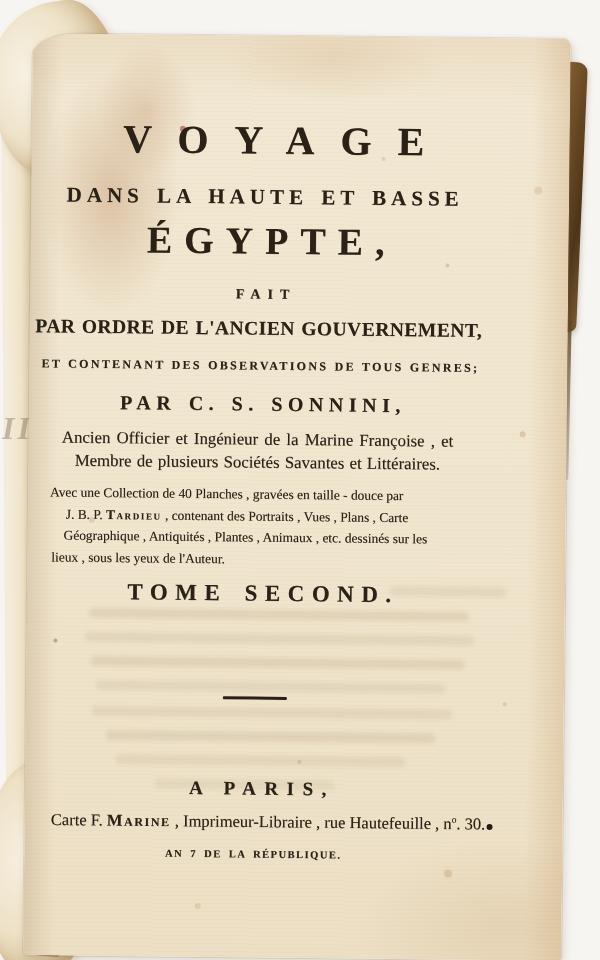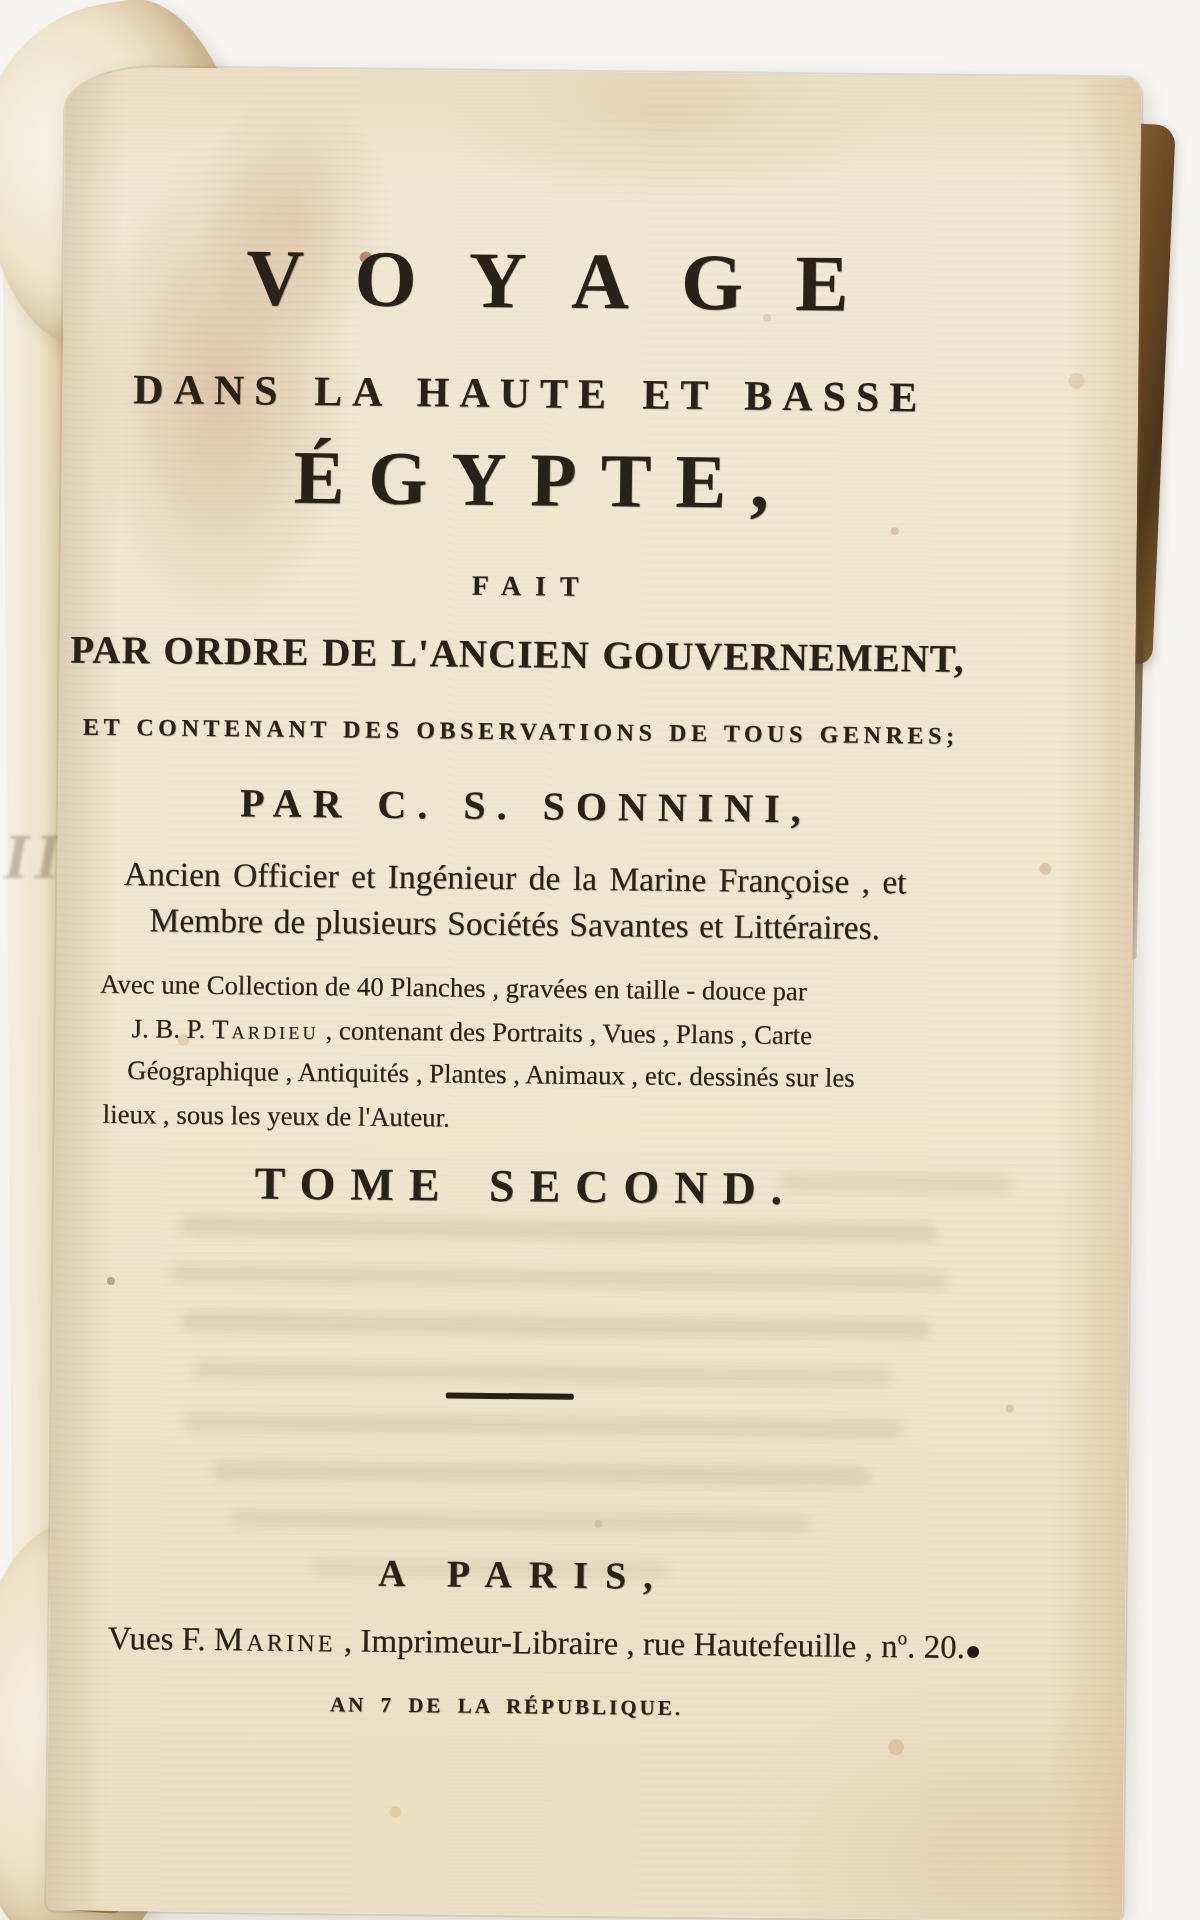--- a/index.html
+++ b/index.html
@@ -132,21 +132,21 @@
   .l-anc1   {top:394px;font-size:16.8px;word-spacing:2px;}
   .l-anc2   {top:417px;font-size:16.8px;word-spacing:1px;}
 
   .coll{position:absolute;left:22px;top:448px;width:424px;font-size:13.4px;
     line-height:21.5px;text-align:left;color:#2b2217;
     text-shadow:.2px .2px .3px rgba(43,34,23,.45);}
   .coll .cl{white-space:nowrap;}
   .coll .cl2{padding-left:16px;}
   .coll .cl3{padding-left:14px;}
   .coll .cl4{padding-left:2px;}
-  .sc{font-variant:small-caps;letter-spacing:1.6px;}
+  .sc{font-variant:small-caps;letter-spacing:1.6px;font-weight:bold;}
 
   .l-tome   {top:545px;font-size:23px;font-weight:bold;letter-spacing:7.5px;word-spacing:4px;padding-left:7px;}
 
   .rule{position:absolute;left:197px;top:661px;width:64px;height:3px;background:#2a2217;border-radius:1px;}
 
   .l-paris  {top:742px;font-size:19px;font-weight:bold;letter-spacing:8.5px;padding-left:8px;}
 
   .pub{position:absolute;left:18px;top:776px;width:458px;text-align:center;white-space:nowrap;
     font-size:16.5px;color:#2b2217;text-shadow:.2px .2px .3px rgba(43,34,23,.45);}
   .pub sup{font-size:.58em;vertical-align:super;}
@@ -203,19 +203,19 @@
         <div class="cl cl4">lieux , sous les yeux de l'Auteur.</div>
       </div>
 
       <div class="ln l-tome">TOME SECOND.</div>
 
       <div class="rule"></div>
 
       <div class="ln l-paris">A PARIS,</div>
     </div>
 
-    <div class="pub"><span>Vues F. </span><span class="sc">Marine</span><span> , Imprimeur-Libraire , rue Hautefeuille , n</span><sup>o</sup><span>. 20.</span><span class="ink-blob"></span></div>
+    <div class="pub"><span>Carte F. </span><span class="sc">Marine</span><span> , Imprimeur-Libraire , rue Hautefeuille , n</span><sup>o</sup><span>. 30.</span><span class="ink-blob"></span></div>
 
     <div class="text">
       <div class="ln l-an">AN 7 DE LA RÉPUBLIQUE.</div>
     </div>
   </div>
 </div>
 
 </body></html>

